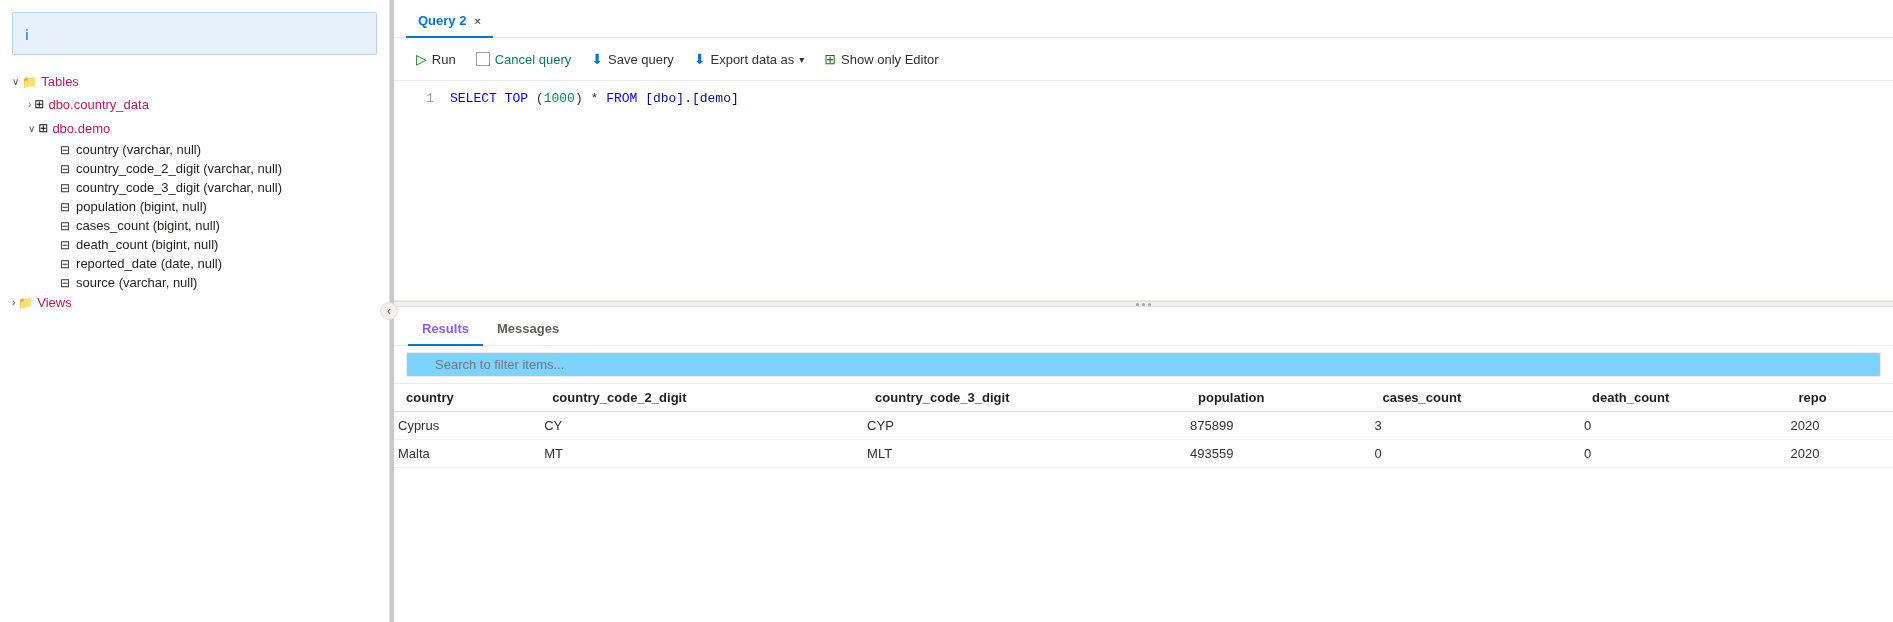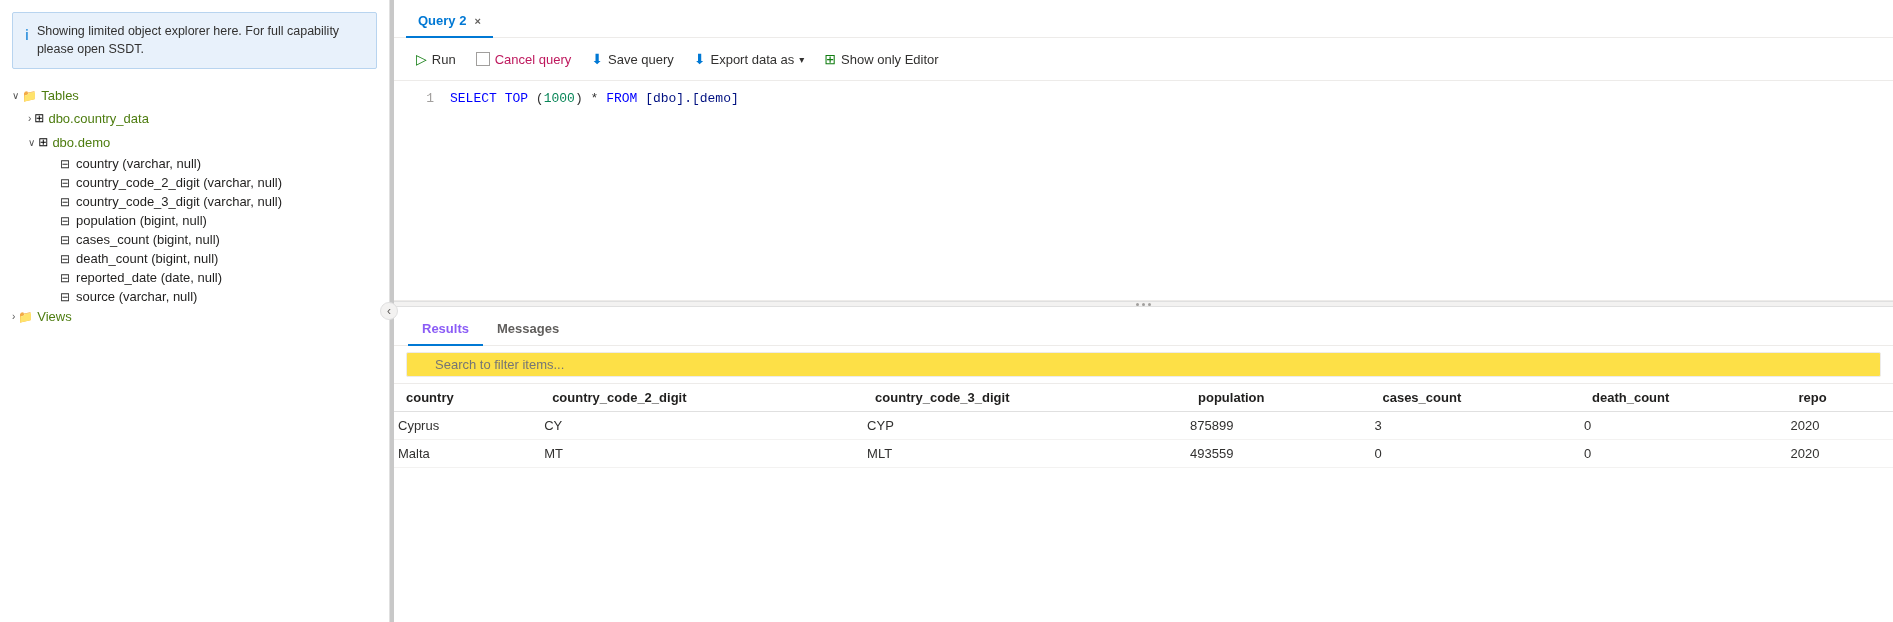--- a/index.html
+++ b/index.html
@@ -61,21 +61,21 @@
       flex-shrink: 0;
     }
 
     .chevron {
       display: inline-block;
       font-size: 10px;
       margin-right: 3px;
       color: #555;
     }
 
-    .tree-label { color: #4d7c0f; font-size: 13px; }
+    .tree-label { color: #be185d; font-size: 13px; }
 
     .ellipsis-btn {
       margin-left: auto;
       color: #605e5c;
       font-size: 16px;
       cursor: pointer;
       padding: 0 4px;
       opacity: 0;
       border: none;
       background: none;
@@ -163,21 +163,21 @@
       padding: 5px 8px;
       border: none;
       background: none;
       cursor: pointer;
       color: #323130;
       font-size: 13px;
       border-radius: 2px;
       white-space: nowrap;
     }
 
-    .toolbar-btn.disabled { color: #be185d; cursor: default; }
+    .toolbar-btn.disabled { color: #0f766e; cursor: default; }
 
     .toolbar-icon {
       font-size: 14px;
       flex-shrink: 0;
     }
 
     .run-icon { color: #107c10; }
     .save-icon { color: #0078d4; }
     .export-icon { color: #0078d4; }
     .grid-icon { color: #107c10; }
@@ -284,21 +284,21 @@
     }
 
     .search-input {
       border: 1px solid #edebe9;
       border-radius: 2px;
       padding: 4px 8px 4px 28px;
       font-size: 13px;
       color: #323130;
       width: 100%;
       outline: none;
-      background: #fde047;
+      background: #7dd3fc;
       position: relative;
     }
 
     .search-wrapper {
       position: relative;
       flex: 1;
     }
 
     .search-icon-inner {
       position: absolute;
@@ -360,21 +360,20 @@
       height: 18px;
       z-index: 10;
     }
   </style>
 </head>
 <body>
 
 <div class="sidebar">
   <div class="info-banner">
     <span class="info-icon">ℹ</span>
-    <span class="info-text">Showing limited object explorer here. For full capability please open SSDT.</span>
   </div>
 
   <div class="tree-section">
 
     <div class="tree-item">
       <span class="chevron">∨</span>
       <span class="tree-icon">📁</span>
       <span class="tree-label">Tables</span>
     </div>
 

